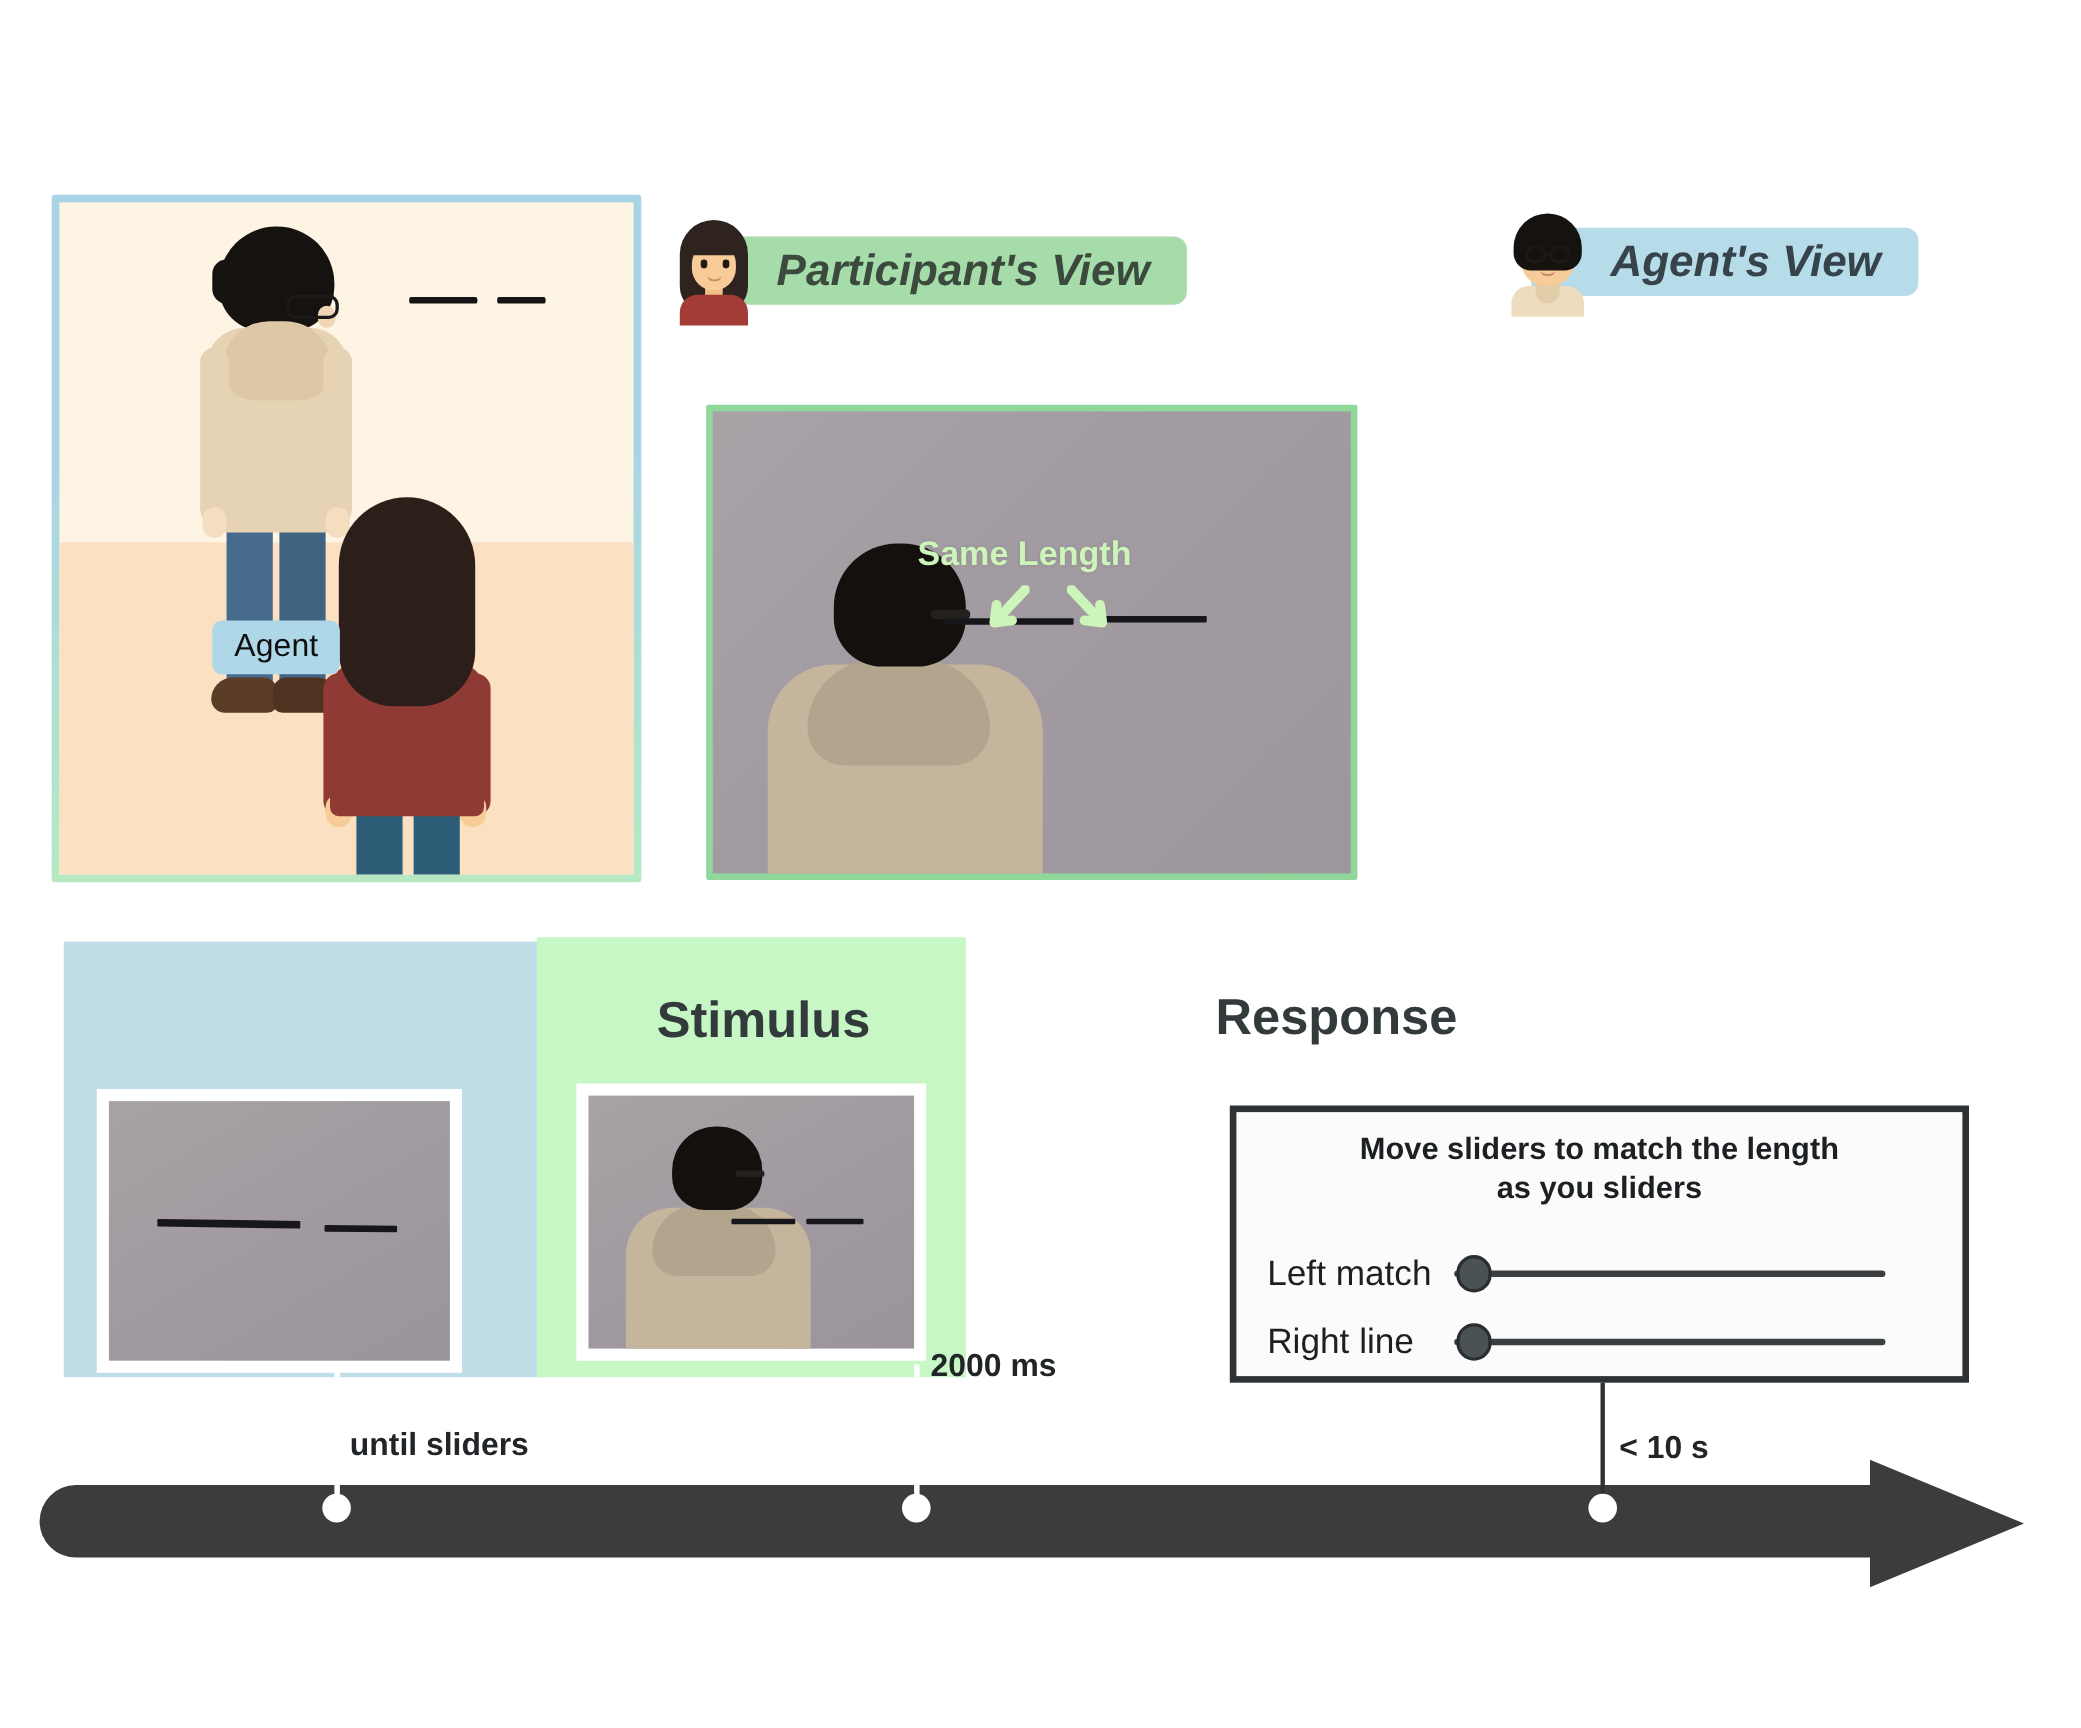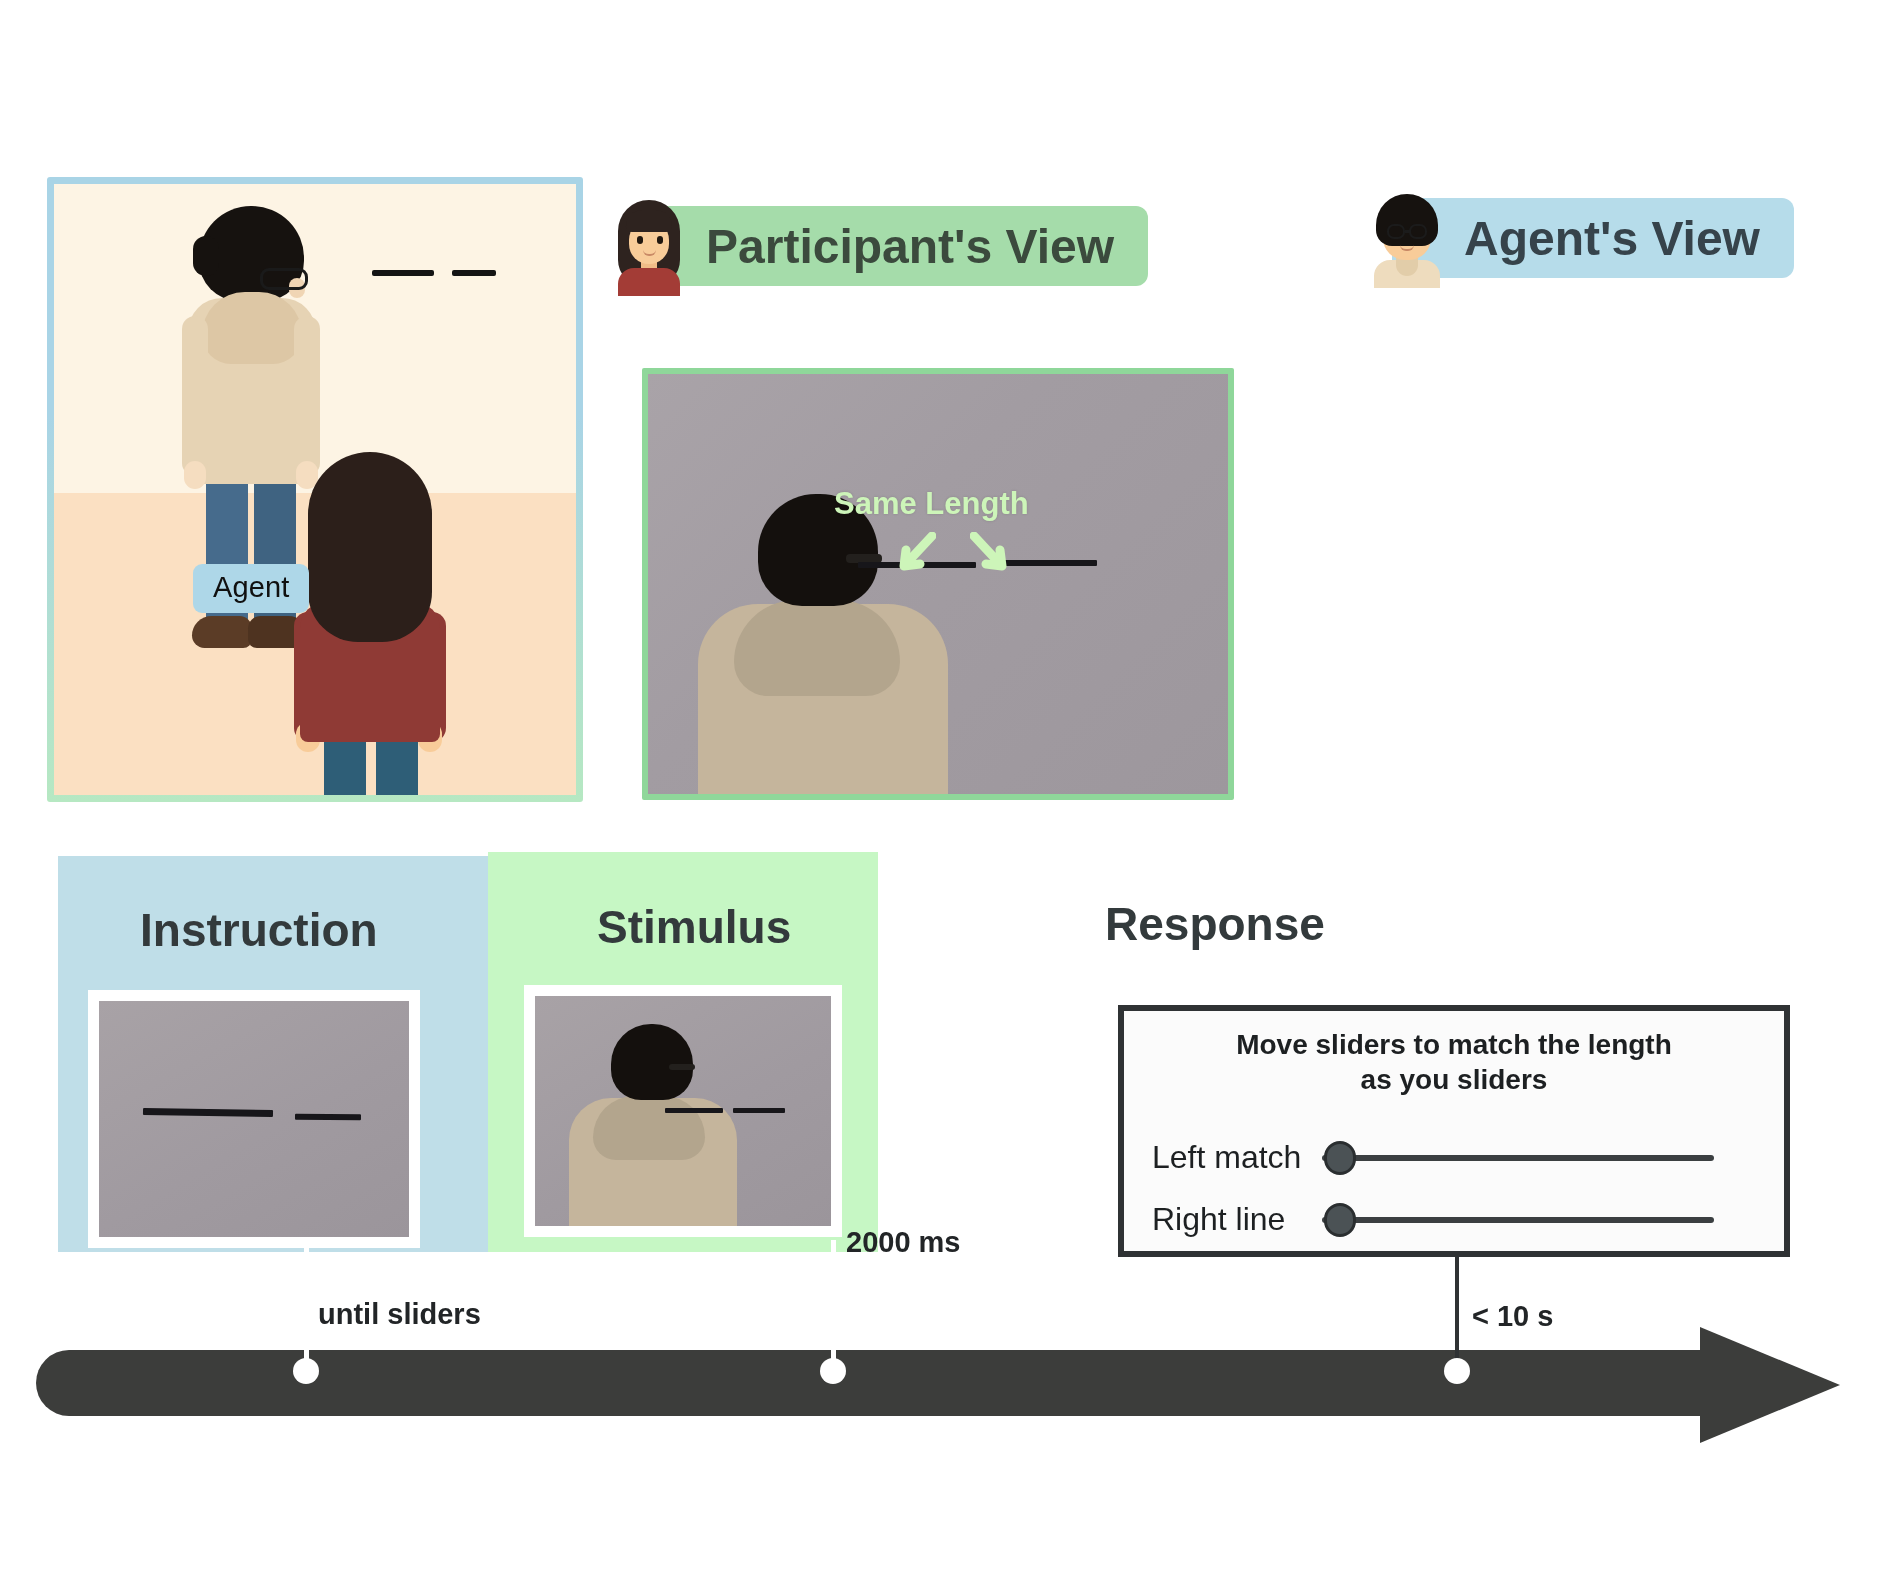--- a/index.html
+++ b/index.html
@@ -110,23 +110,23 @@
     white-space: nowrap;
   }
   #pill-agent { background:#aed7e8; left: 139px; top: 380px; }
 
   
   .view-header { position:absolute; display:flex; align-items:center; }
   #ph-participant { left: 612px; top: 198px; }
   #ph-agent { left: 1370px; top: 190px; }
 
   .chip {
-    border-radius: 12px; height: 80px; display:flex; align-items:center;
+    border-radius: 12px; height: 62px; display:flex; align-items:center;
     padding: 0 34px 0 72px; margin-left: -52px;
-    font-size: 48px; font-weight: bold; color:#37474f; white-space:nowrap;
+    font-size: 40px; font-weight: bold; color:#37474f; white-space:nowrap;font-style:italic;
   }
   #chip-participant { background:#a5dcaa; color:#3b4a3d; }
   #chip-agent { background:#b6dcea; color:#36434b; }
 
   .avatar { position:relative; width: 74px; height: 96px; z-index: 3; flex: none; }
 
   
   #av-f-hair{position:absolute;left:6px;top:2px;width:62px;height:86px;
     background:#2e231f;border-radius:31px 31px 26px 26px;}
   #av-f-face{position:absolute;left:17px;top:22px;width:40px;height:44px;
@@ -365,21 +365,20 @@
       <svg class="svg-arrow" style="left:322px; top:158px;" width="52" height="44" viewBox="0 0 52 44">
         <path d="M4 4 L32 34 M32 34 L16 32 M32 34 L30 18" stroke="#cdf5b9" stroke-width="9" stroke-linecap="round" fill="none"></path>
       </svg>
     </div>
   </div>
 
 
   <div id="instr-block-ext"></div>
   <div id="stim-block"></div>
 
-  <div class="stage-title" id="t-instruction">Instruction</div>
   <div class="stage-title" id="t-stimulus">Stimulus</div>
   <div class="stage-title" id="t-response">Response</div>
 
   <div class="thumb" id="instr-thumb">
     <div class="thumb-photo">
       <div class="stim-line" style="left:44px; top:108px; width:130px; height:7px; transform:rotate(.8deg);"></div>
       <div class="stim-line" style="left:196px; top:113px; width:66px; height:6px; transform:rotate(.6deg);"></div>
     </div>
   </div>
 

